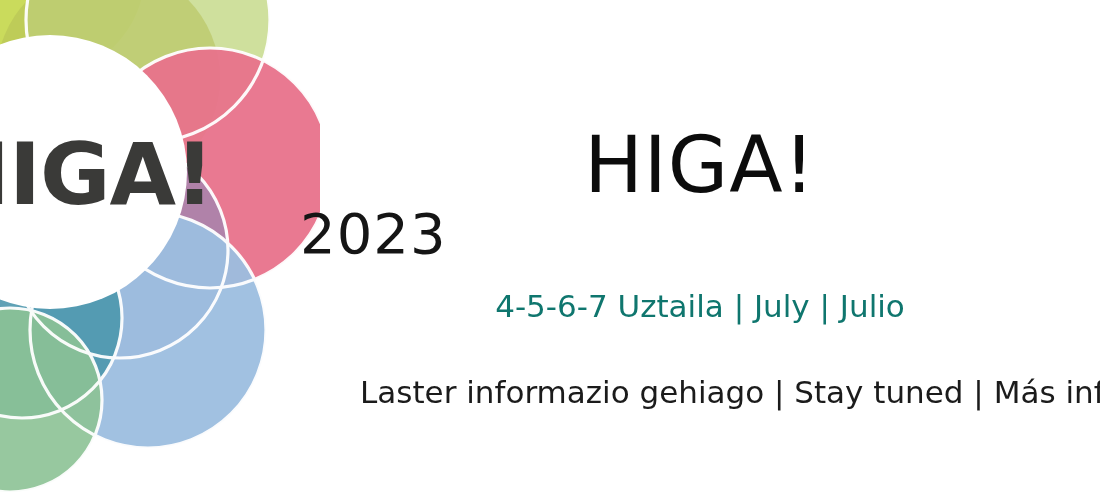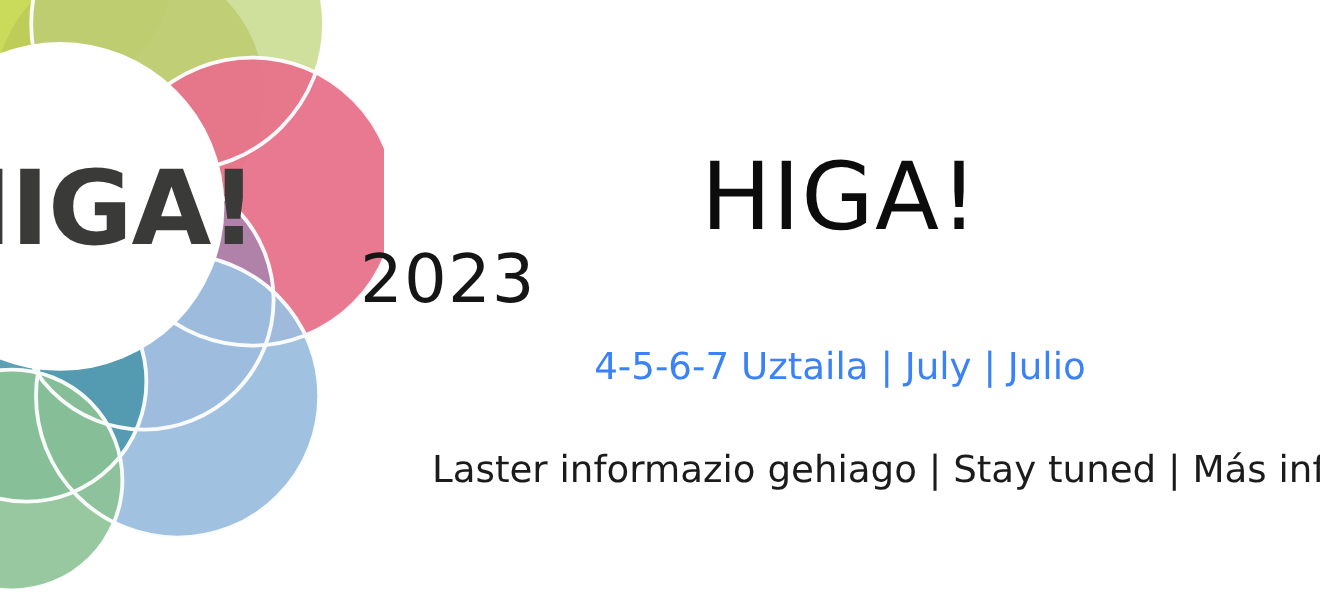--- a/index.html
+++ b/index.html
@@ -82,21 +82,21 @@
   }
   .line-dates,
   .line-place {
     position: absolute;
     left: 0;
     width: 800px;
     text-align: center;
     font-family: "DejaVu Sans", sans-serif;
     font-size: 31px;
     font-weight: normal;
-    color: #3b82f6;
+    color: #0f766e;
     line-height: 40px;
     white-space: nowrap;
   }
   .line-dates { top: 286px; }
   .line-place { top: 330px; }
 
   
   .line-tagline {
     position: absolute;
     left: 0;

